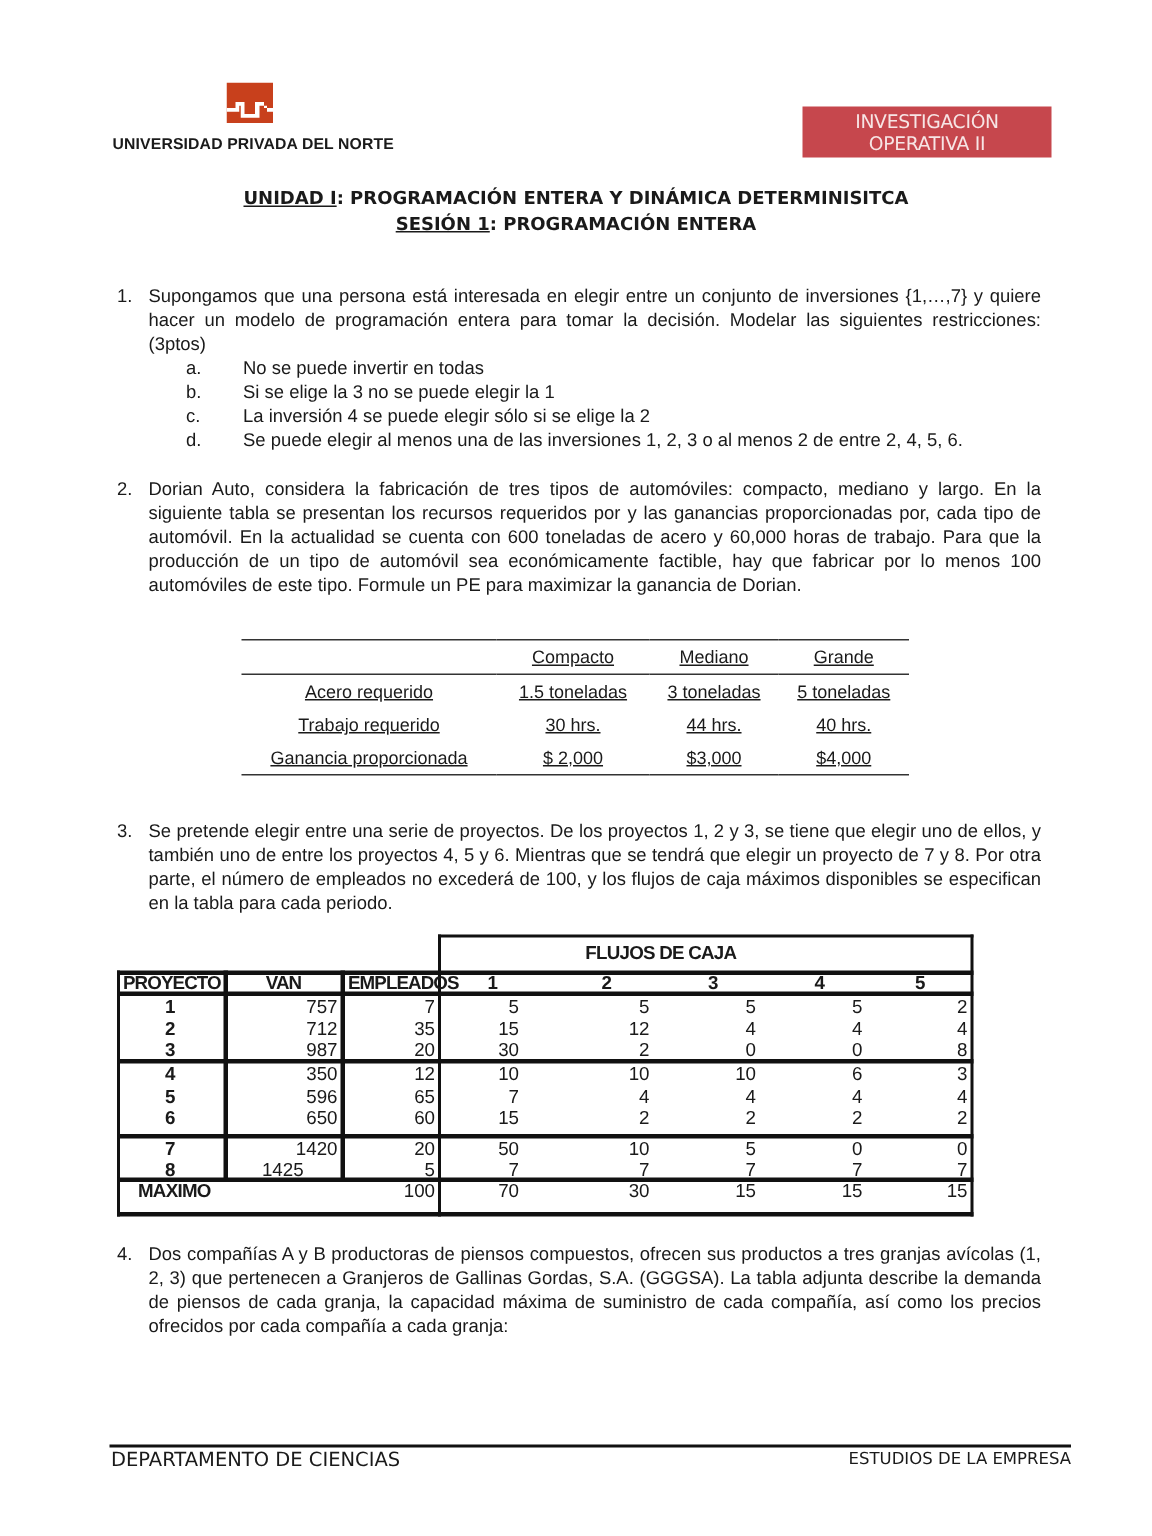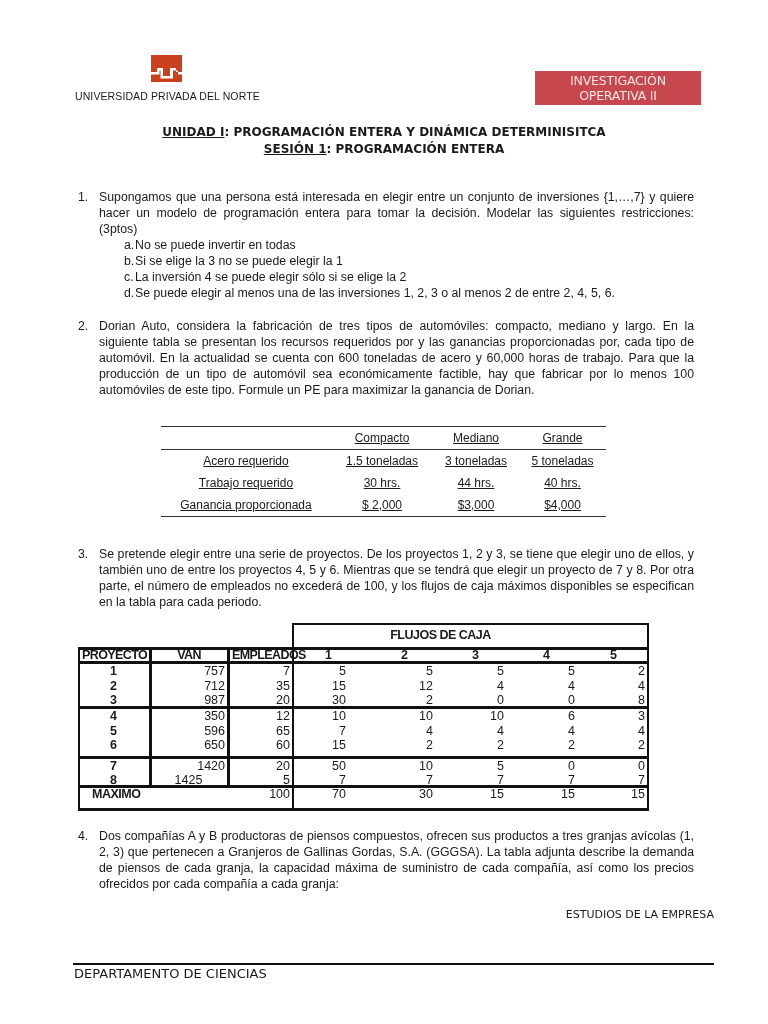--- a/index.html
+++ b/index.html
@@ -1,34 +1,34 @@
 <!DOCTYPE html>
 <html><head>
 <meta charset="utf-8">
 <style>
   html, body { margin: 0; padding: 0; background: #ffffff; }
   body { width: 768px; height: 1024px; position: relative; overflow: hidden; font-family: "Liberation Sans", sans-serif; color: #1a1a1a; }
   .logo { position: absolute; left: 151px; top: 55px; width: 31px; height: 27px; }
-  .uni-name { position: absolute; left: 75px; top: 90px; font-size: 10.5px; font-weight: normal; letter-spacing: 0.1px; }
+  .uni-name { position: absolute; left: 75px; top: 90px; font-size: 10.5px; font-weight: bold; letter-spacing: 0.1px; }
   .course-box { position: absolute; left: 535px; top: 71px; width: 166px; height: 34px; background: #c6474d; color: #f7e5e5; text-align: center; font-size: 12.5px; line-height: 15px; padding-top: 2px; box-sizing: border-box; font-family: "DejaVu Sans", sans-serif; letter-spacing: -0.2px; }
   .title-block { position: absolute; left: 0; width: 768px; top: 124px; text-align: center; font-family: "DejaVu Sans", sans-serif; font-weight: bold; font-size: 12px; line-height: 17px; }
   .title-block .u { text-decoration: underline; }
   .q { position: absolute; left: 78px; width: 616px; font-size: 12.3px; line-height: 16px; text-align: justify; }
   .q .num { position: absolute; left: 0; top: 0; }
   .q .body { margin-left: 21px; }
   .sub { position: relative; margin-left: 46px; }
   .sub .lt { position: absolute; left: 0; }
-  .sub .tx { margin-left: 11px; }
+  .sub .tx { margin-left: 38px; }
   table.t2 { position: absolute; left: 161px; top: 426px; width: 445px; border-collapse: collapse; font-size: 12px; }
   table.t2 td { text-align: center; height: 22px; padding: 0; text-decoration: underline; }
   table.t2 tr.head td { border-top: 1.5px solid #333; border-bottom: 1px solid #333; }
   table.t2 tr.last td { border-bottom: 1.5px solid #333; }
   .footer-line { position: absolute; left: 73px; top: 963px; width: 641px; height: 2px; background: #111; }
   .footer-left { position: absolute; left: 74px; top: 966px; font-family: "DejaVu Sans", sans-serif; font-size: 13px; }
-  .footer-right { position: absolute; right: 54px; top: 908px; font-family: "DejaVu Sans", sans-serif; font-size: 11px; margin-left: 16px; }
+  .footer-right { position: absolute; right: 54px; top: 966px; font-family: "DejaVu Sans", sans-serif; font-size: 11px; margin-left: 16px; }
 </style>
 </head>
 <body>
 
 <svg class="logo" viewBox="0 0 31 27">
   <rect x="0" y="0" width="31" height="27" fill="#c8401c"></rect>
   <path d="M0 17 H6 V13 H12 V21 H19 V13 H25 V17 H31 V19.5 H27 V15.5 H22 V23.5 H9.5 V15.5 H8.5 V19.5 H0 Z" fill="#ffffff"></path>
 </svg>
 <div class="uni-name">UNIVERSIDAD PRIVADA DEL NORTE</div>
 

